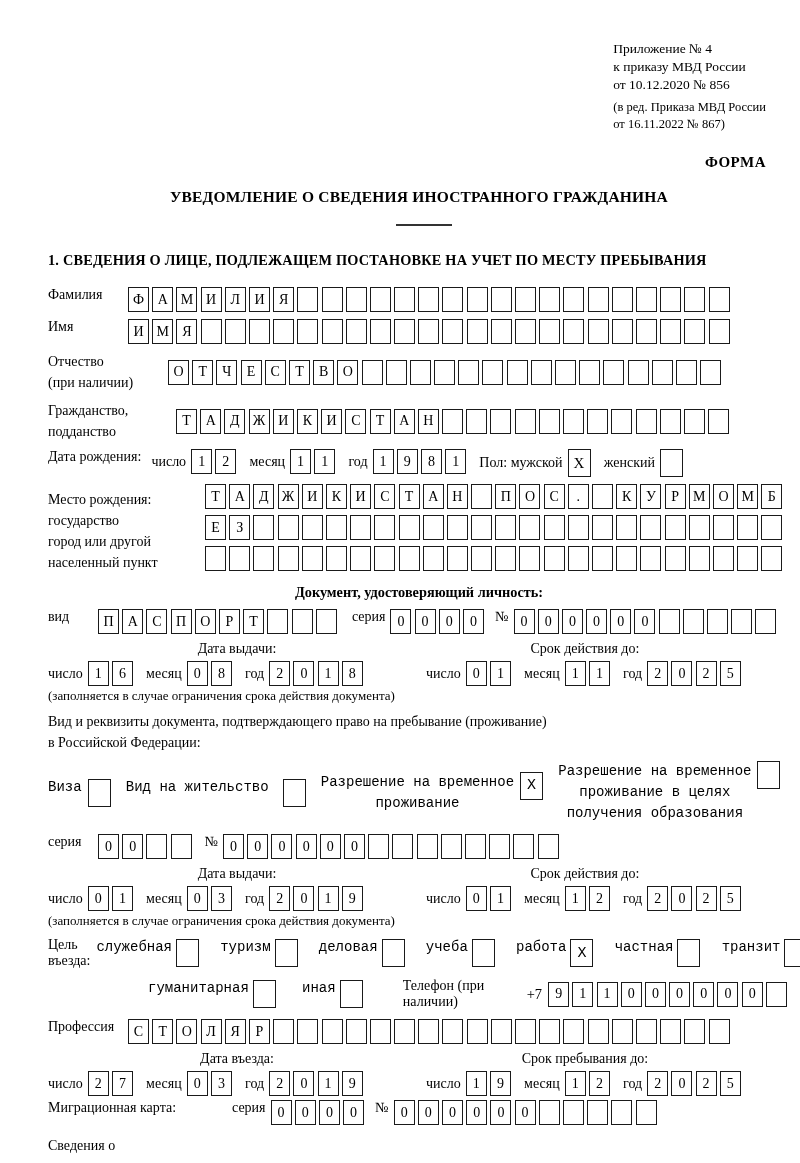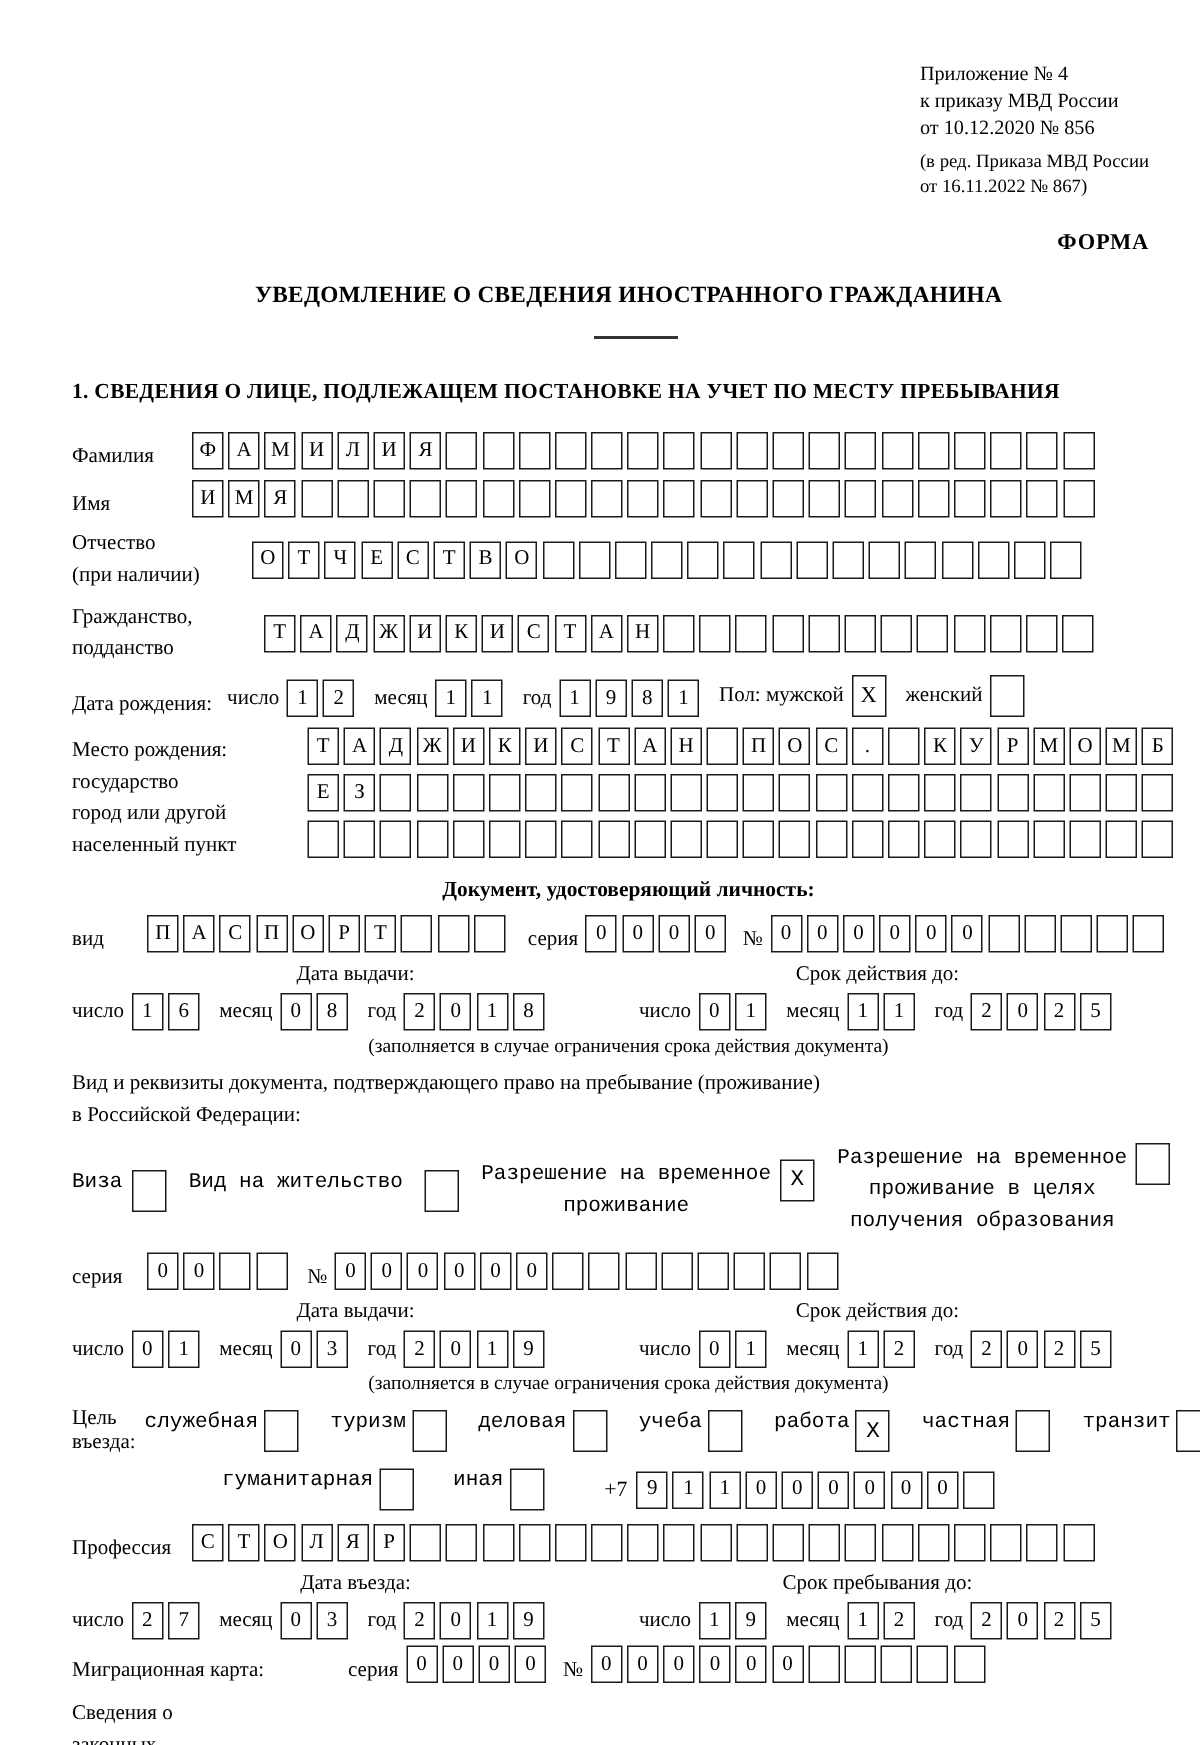--- a/index.html
+++ b/index.html
@@ -15,38 +15,38 @@
   .title{text-align:center;font-weight:bold;font-size:15.5px;line-height:1.5;margin-top:14px;letter-spacing:.2px;}
   .title-underline{display:inline-block;width:56px;border-bottom:2px solid #333;height:1em;margin-left:10px;vertical-align:baseline;}
   .sec-heading{font-weight:bold;font-size:14.3px;margin:20px 0 18px 0;letter-spacing:.2px;}
 
   
   .cells{display:flex;flex:none;}
   .cell{box-sizing:border-box;flex:none;width:21px;height:25px;border:1.6px solid #1a1a1a;margin-right:3.2px;
         display:inline-flex;align-items:center;justify-content:center;font-size:14px;background:#fff;}
   .cb-wrap .cell{width:23px;height:28px;font-size:15px;}
 
-  .frow{display:flex;align-items:flex-end;margin-bottom:7px;}
+  .frow{display:flex;align-items:flex-start;margin-bottom:7px;}
   .frow.top{align-items:center;}
   .lbl{flex:none;}
   .ml{white-space:pre-line;line-height:1.5;}
   .w80{width:80px;} .w120{width:120px;} .w128{width:128px;} .w157{width:157px;} .w50{width:50px;}
   .stack{display:flex;flex-direction:column;}
   .stack .cells{margin-bottom:6px;}
   .center-bold{text-align:center;font-weight:bold;font-size:14.3px;margin:6px 0 8px 0;}
 
   .sl{margin:0 5px 0 0;}
   .grp{display:flex;align-items:center;margin-right:10px;}
 
   .dates-row{display:flex;margin-bottom:2px;align-items:flex-end;}
   .dcol{display:flex;flex-direction:column;}
   .dcol.left{width:378px;}
   .dhead{text-align:center;margin-bottom:4px;}
   .dfields{display:flex;align-items:center;}
-  .note{font-size:13px;text-align:center;margin:2px 0 8px 0;}
+  .note{font-size:13px;text-align:left;margin:2px 0 8px 0;}
 
   .opt{display:flex;align-items:flex-start;margin-right:12px;font-family:Liberation Mono, monospace;}
   .opt .olabel{margin-right:6px;}
   .opt .olabel.c{text-align:center;}
   .two-lines{line-height:1.45;margin-bottom:8px;}
   .purpose-row{display:flex;align-items:center;margin-bottom:9px;flex-wrap:nowrap;}
   .purpose-row .olabel{margin:0 4px 0 0;}
   .purpose-row .cb-wrap{margin-right:9px;}
   .indent{margin-left:100px;}
   .phone-prefix{margin:0 6px 0 14px;font-size:14.5px;}
@@ -572,20 +572,21 @@
         <span class="cells cb-wrap">
           <span class="cell"></span>
         </span>
       </span>
     <span class="opt" style="margin-right:14px">
         <span class="olabel">иная</span>
         <span class="cells cb-wrap">
           <span class="cell"></span>
         </span>
       </span>
+    <span class="olabel" style="margin-left:14px">Телефон (при наличии)</span>
     <span class="phone-prefix">+7</span>
     <span class="cells">
         <span class="cell">9</span>
         <span class="cell">1</span>
         <span class="cell">1</span>
         <span class="cell">0</span>
         <span class="cell">0</span>
         <span class="cell">0</span>
         <span class="cell">0</span>
         <span class="cell">0</span>

